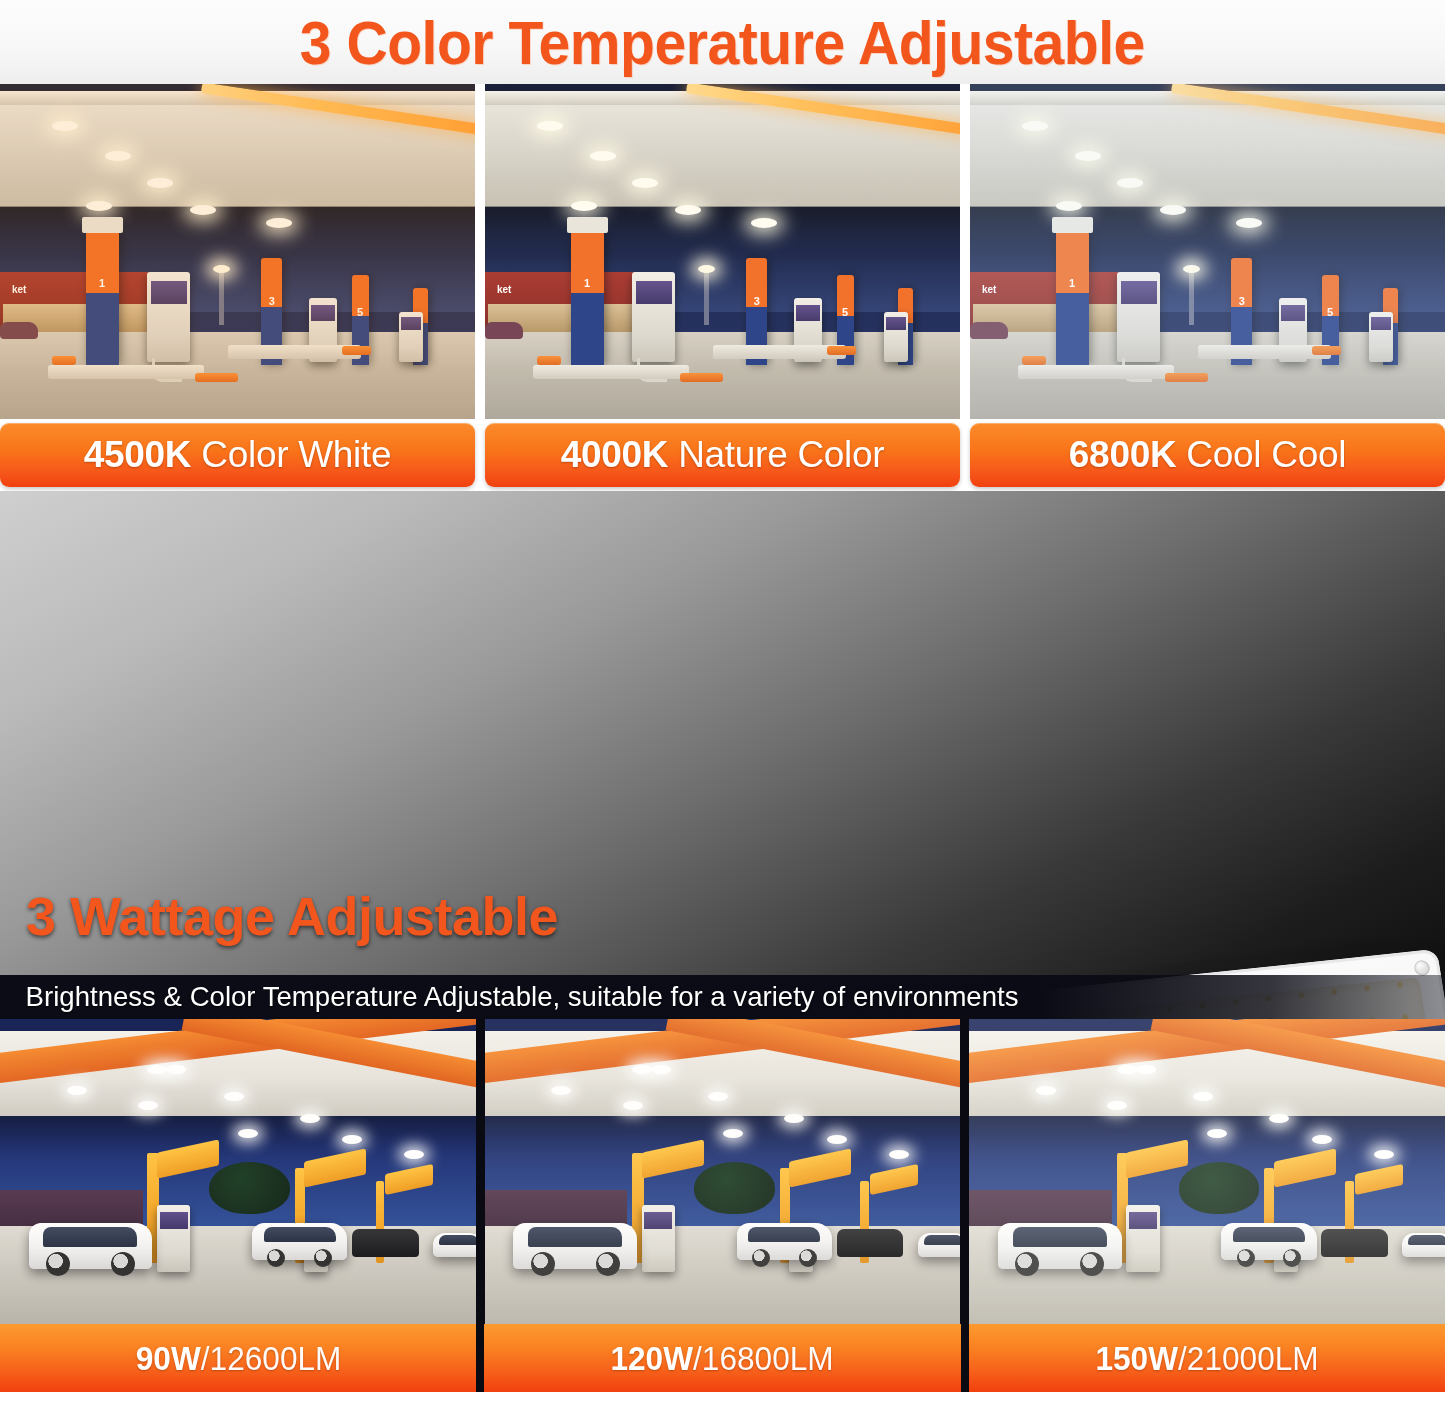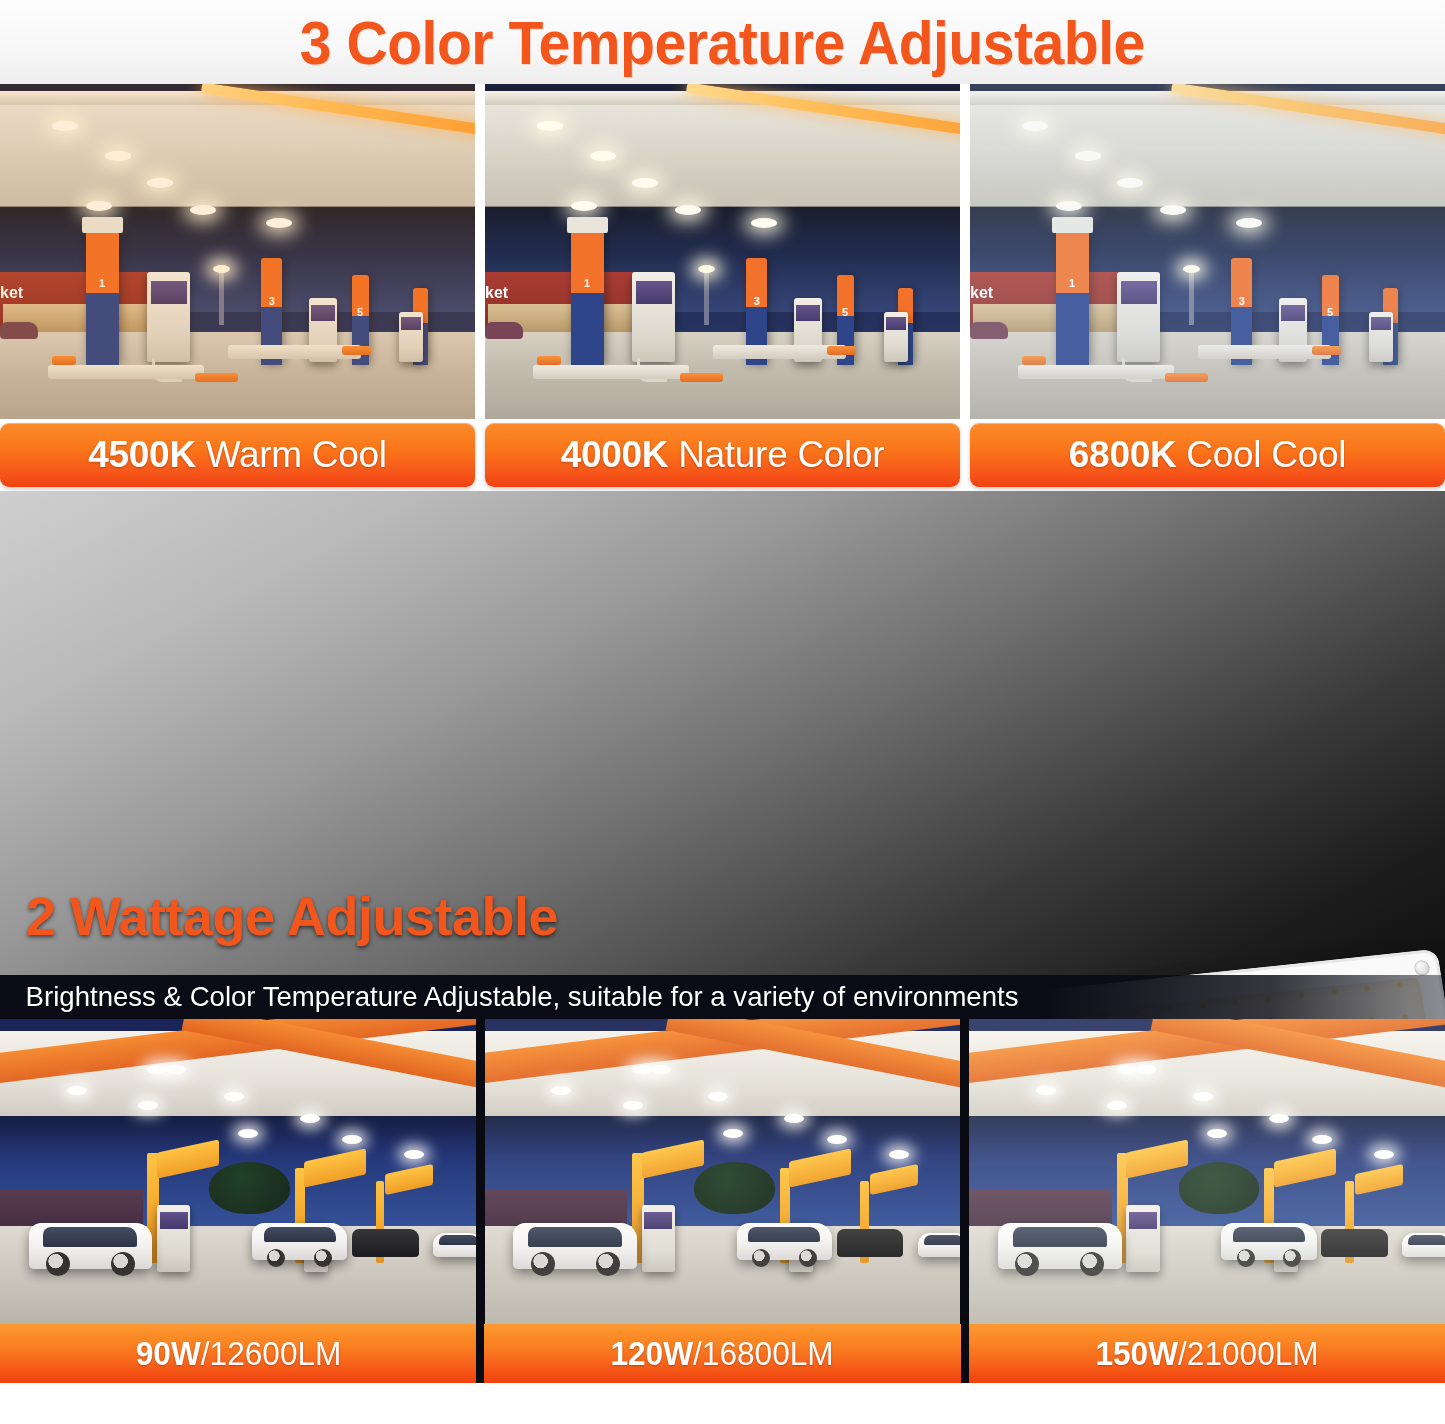--- a/index.html
+++ b/index.html
@@ -110,21 +110,21 @@
   .store {
     position:absolute; left:0; bottom:24%; width:34%; height:20%;
     background:linear-gradient(180deg,#a5312a 0%,#8e2722 60%,#6d1f1b 100%);
   }
   .store-win {
     position:absolute; left:2%; bottom:0; width:92%; height:52%;
     background:linear-gradient(180deg,#e6d9a8,#b39c63);
     opacity:.85;
   }
   .store-txt {
-    position:absolute; left:0; top:18%; color:#fff; font-size:16px; font-weight:bold;
+    position:absolute; left:12px; top:18%; color:#fff; font-size:10px; font-weight:bold;
   }
   .polelight {
     position:absolute; width:5px; background:#6b7390;
   }
   .polelight::before {
     content:""; position:absolute; top:-7px; left:-6px;
     width:17px; height:8px; border-radius:50%;
     background:#fffbe8; box-shadow:0 0 16px 7px rgba(255,250,225,.9);
   }
   .car {
@@ -280,21 +280,21 @@
   .bldg {
     position:absolute; bottom:30%;
     background:linear-gradient(180deg,#50324a,#3a2338);
   }
   .dot-light {
     position:absolute; width:20px; height:9px; border-radius:50%;
     background:#ffffff; box-shadow:0 0 14px 6px rgba(255,255,255,.8);
   }
 
   
-  .cap-row2 { display:flex; gap:8px; height:59px; width:100%; background:#0a0a12; }
+  .cap-row2 { display:flex; gap:8px; height:68px; width:100%; background:#0a0a12; }
   .cap2 {
     flex:1 1 0;
     background:linear-gradient(180deg,#fc9a2f 0%,#fa8222 34%,#f6601a 70%,#f1400e 100%);
     display:flex; align-items:center; justify-content:center;
   }
   .cap2-text {
     color:#fff; font-size:34px; white-space:nowrap;
     transform:scaleX(.93); transform-origin:center;
     text-shadow:0 1px 2px rgba(130,45,0,.5);
   }
@@ -464,21 +464,21 @@
       <div class="car" style="left:0;bottom:24%;width:8%;height:5%;background:#6d3a4e"></div>
       <div class="tint tint-cool"></div>
       <div class="tint tint-bright"></div>
     </div>
   </div>
 </div>
 
 <div class="cap-row">
   <div class="cap">
     <div class="cap-text">
-      <b>4500K</b><span> Warm Cool</span>
+      <b>4500K</b><span> Color White</span>
     </div>
   </div>
   <div class="cap">
     <div class="cap-text">
       <b>4000K</b><span> Nature Color</span>
     </div>
   </div>
   <div class="cap">
     <div class="cap-text">
       <b>6800K</b><span> Cool Cool</span>
@@ -502,21 +502,21 @@
 
   </div>
 
   <div class="mag">
     <div class="mag-inner">
       
     </div>
 
   </div>
 
-  <div class="watt-head">2 Wattage Adjustable</div>
+  <div class="watt-head">3 Wattage Adjustable</div>
 
   <div class="sub-bar">
     <div class="sub-text">Brightness &amp; Color Temperature Adjustable, suitable for a variety of environments</div>
   </div>
 </div>
 
 <div class="bot-row">
 
   <div class="photo-cell">
     <div class="scene scene2">

